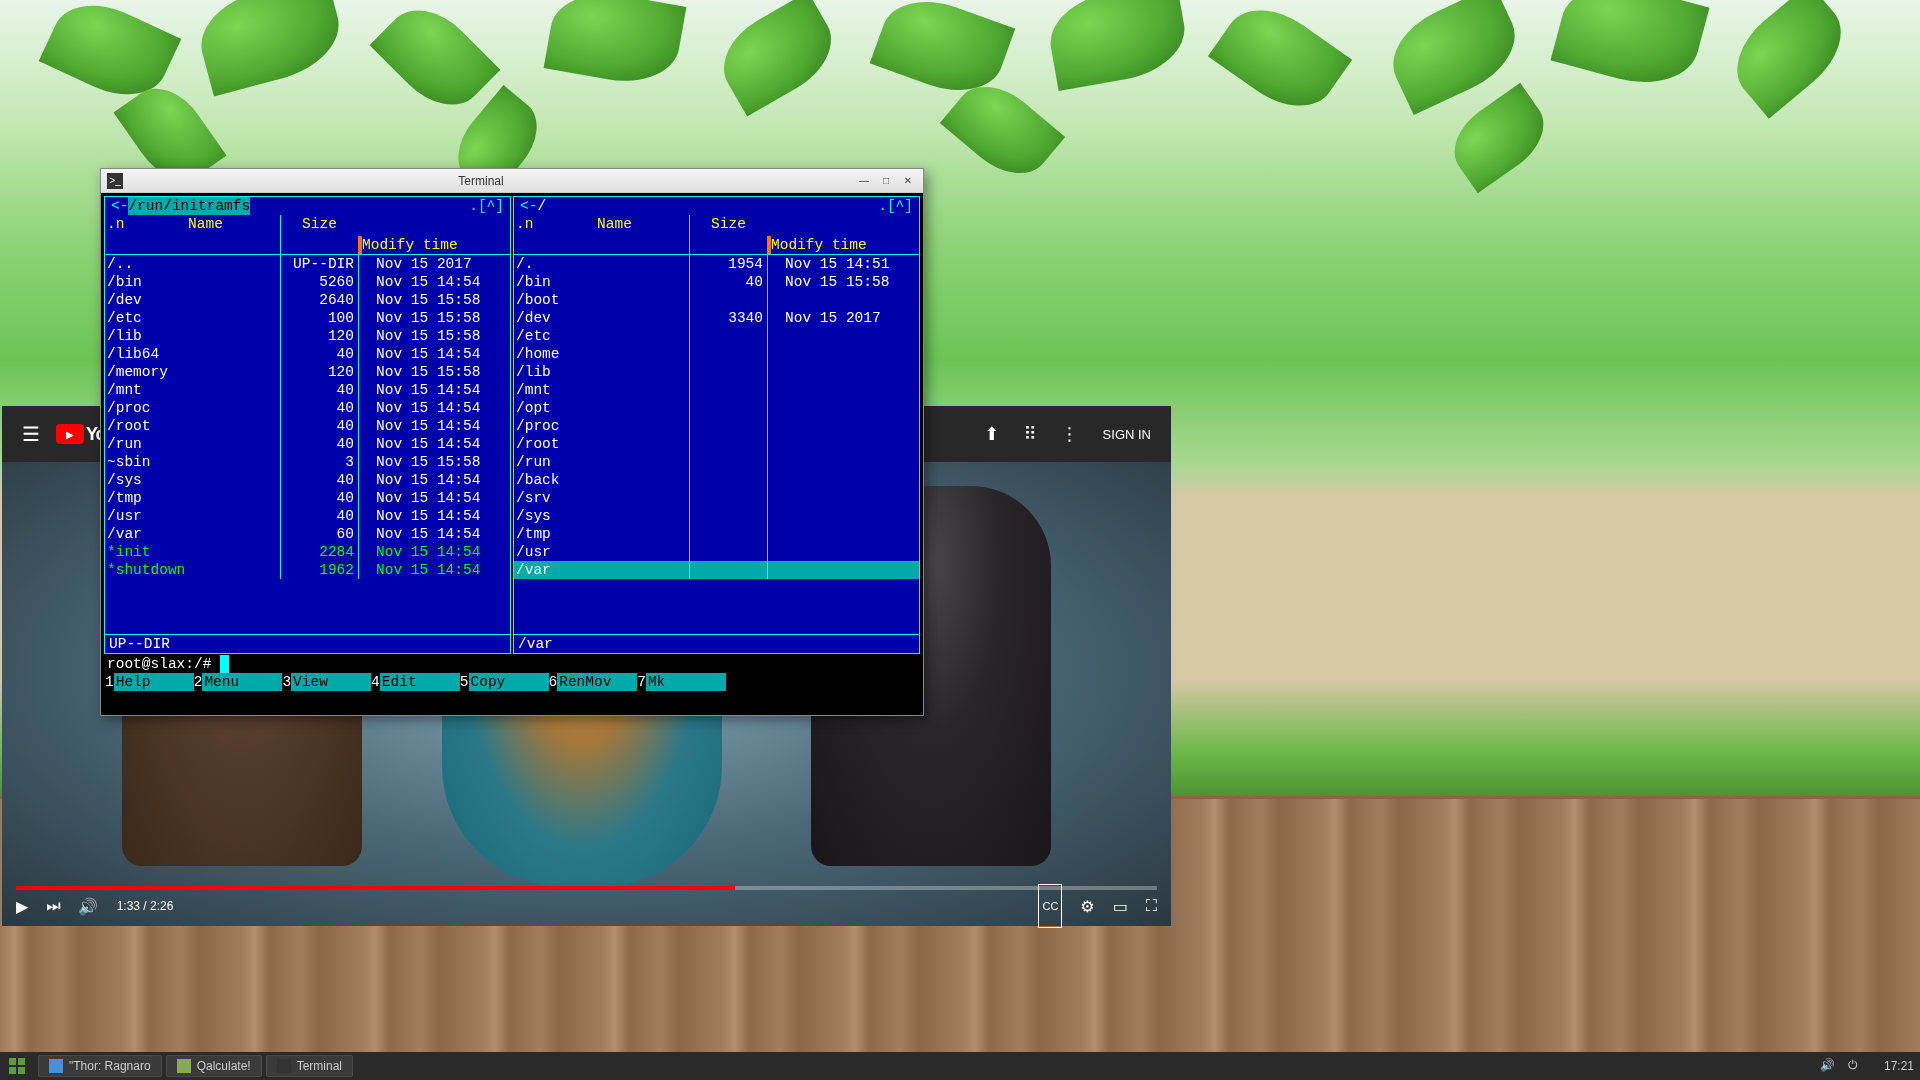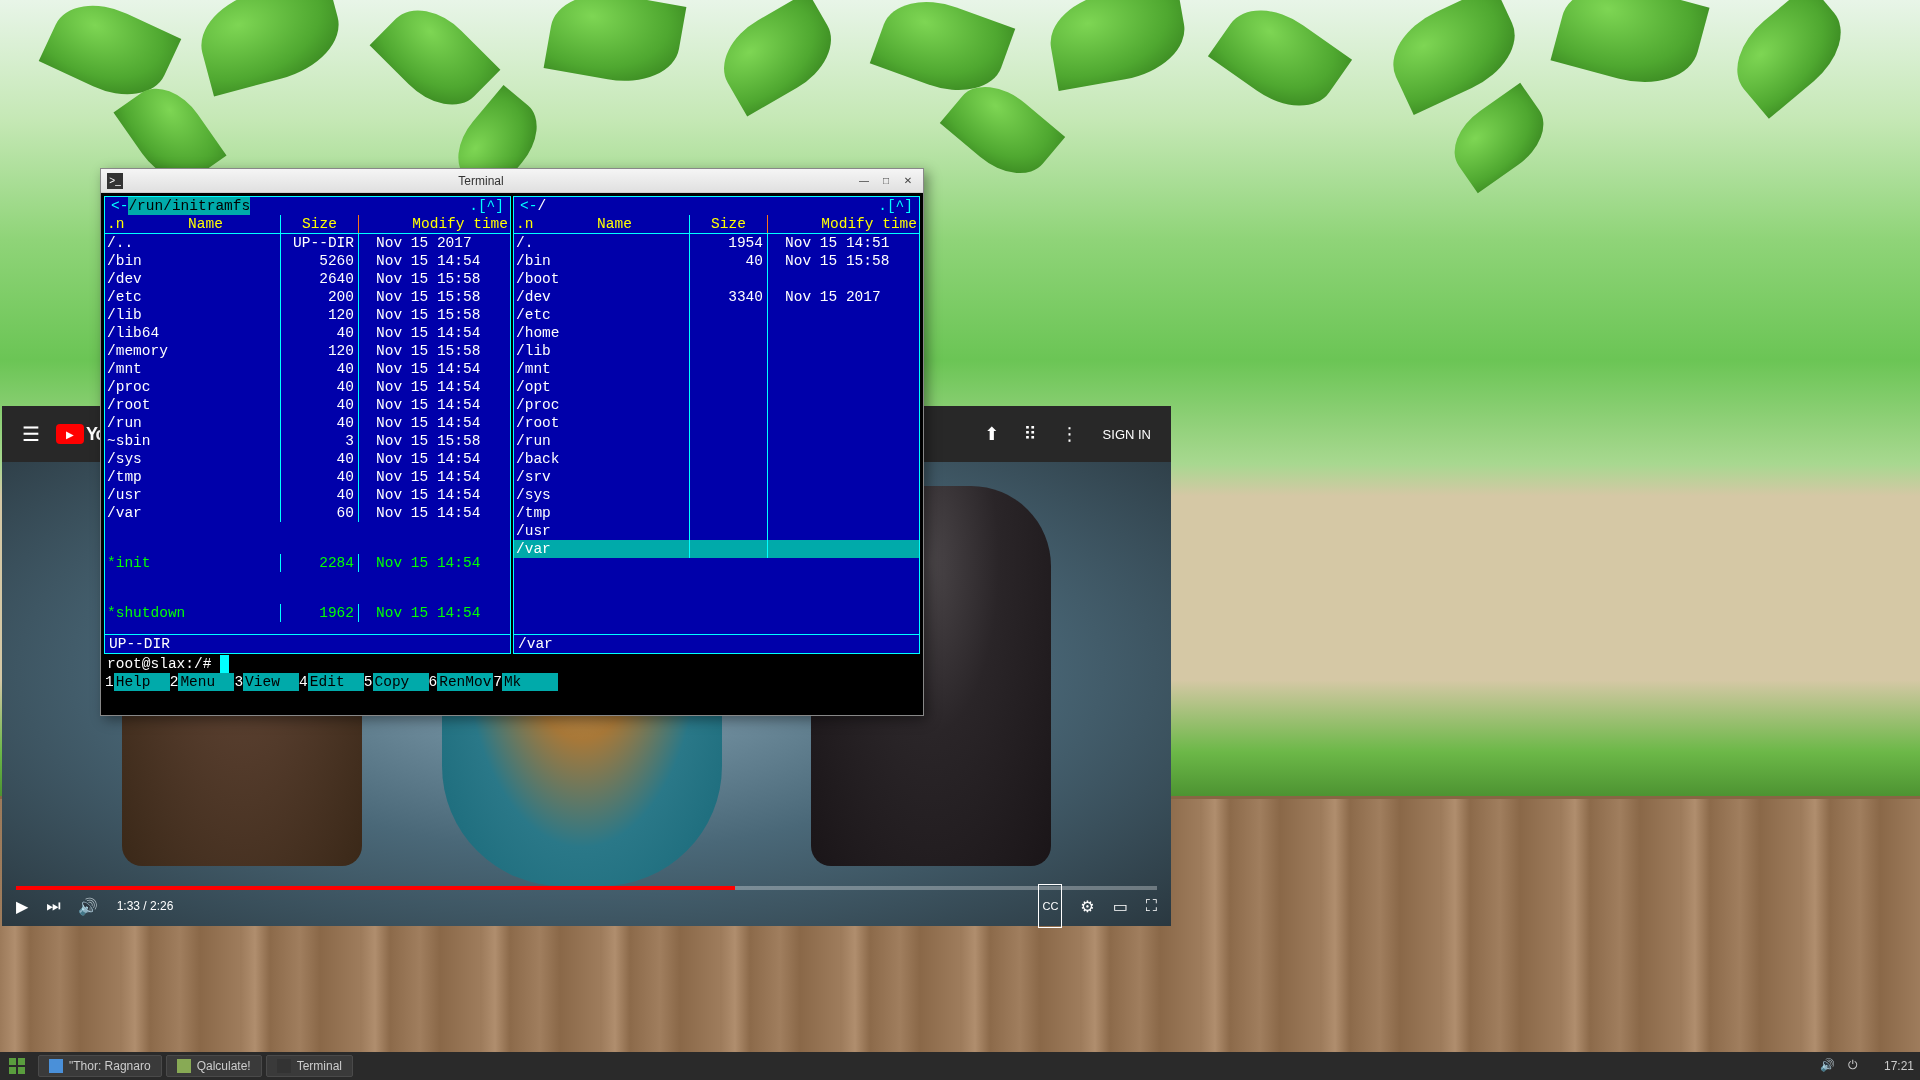--- a/index.html
+++ b/index.html
@@ -31,37 +31,37 @@
 .win-btns { display: flex; gap: 4px; }
 .win-btn { width: 18px; height: 14px; font-size: 10px; display: flex; align-items: center; justify-content: center; cursor: pointer; color: #444; }
 .terminal-body { background: #000; color: #0ff; font-family: 'Courier New', monospace; font-size: 14.5px; line-height: 18px; height: calc(100% - 24px); padding: 2px; position: relative; }
 .mc { display: flex; height: calc(100% - 58px); }
 .panel { flex: 1; background: #0000aa; border: 1px solid #0ff; margin: 1px; display: flex; flex-direction: column; }
 .panel-path { color: #fff; background: #0000aa; padding: 0 6px; display: flex; }
 .panel-path .arrow { color: #0ff; }
 .panel-header { display: flex; color: #ff0; border-bottom: 1px solid #0ff; padding: 0 2px; }
 .col-name { flex: 1; text-align: center; }
 .col-size { width: 78px; text-align: center; border-left: 1px solid #0ff; }
-.col-time { width: 150px; text-align: right; border-left: 1px solid #f97316; }
+.col-time { width: 150px; text-align: left; border-left: 4px solid #f97316; margin-top: 21px; }
 .file-list { flex: 1; overflow: hidden; }
 .file-row { display: flex; padding: 0 2px; }
 .file-row.sel { background: #00aaaa; color: #000; }
 .file-row .fn { flex: 1; color: #fff; white-space: pre; }
 .file-row .sz { width: 78px; text-align: right; color: #fff; border-left: 1px solid #0ff; padding-right: 4px; }
 .file-row .tm { width: 150px; color: #fff; border-left: 1px solid #0ff; padding-left: 17px; white-space: nowrap; }
-.file-row.exec .fn, .file-row.exec .sz, .file-row.exec .tm { color: #0f0; margin-top: 32px; }
+.file-row.exec .fn, .file-row.exec .sz, .file-row.exec .tm { color: #0f0; }
 .panel-footer { border-top: 1px solid #0ff; padding: 0 4px; color: #fff; }
 .disk-info { text-align: center; color: #0ff; padding: 0; font-size: 14px; }
 .hint { color: #fff; padding: 0 4px; }
 .prompt { color: #fff; padding: 0 4px; }
 .prompt .cursor { background: #0ff; color: #0ff; display: inline-block; width: 9px; }
 .fkeys { display: flex; background: #000; padding: 0 2px; }
 .fkey { display: flex; }
 .fkey .num { color: #fff; }
-.fkey .lbl { background: #00aaaa; color: #000; padding: 0 2px; width: 56px; }
+.fkey .lbl { background: #00aaaa; color: #000; padding: 0 2px; width: 80px; }
 
 
 .calc-win { left: 182px; top: 706px; width: 485px; height: 310px; background: #fff; z-index: 5; border: 1px solid #ccc; box-shadow: 2px 2px 8px rgba(0,0,0,0.3); }
 .calc-tabs { display: flex; gap: 18px; padding: 6px 12px; font-size: 13px; color: #333; border-bottom: 1px solid #eee; }
 .calc-tab { display: flex; align-items: center; gap: 4px; cursor: pointer; }
 .calc-row1 { display: flex; gap: 8px; padding: 10px 12px; align-items: center; }
 .calc-btn-wide { padding: 8px 16px; border: 1px solid #ccc; background: #fff; font-size: 13px; cursor: pointer; border-radius: 2px; }
 .calc-select { padding: 8px 30px 8px 10px; border: 1px solid #ccc; font-size: 13px; background: #fff; }
 .calc-grid { display: grid; grid-template-columns: repeat(3, 52px) 16px repeat(5, 52px); grid-auto-rows: 40px; gap: 4px; padding: 0 12px; }
 .calc-key { border: 1px solid #ddd; background: #fff; display: flex; align-items: center; justify-content: center; font-size: 13px; cursor: pointer; }
@@ -171,21 +171,21 @@
               <span class="sz">5260</span>
               <span class="tm">Nov 15 14:54</span>
             </div>
             <div class="file-row">
               <span class="fn">/dev</span>
               <span class="sz">2640</span>
               <span class="tm">Nov 15 15:58</span>
             </div>
             <div class="file-row">
               <span class="fn">/etc</span>
-              <span class="sz">200</span>
+              <span class="sz">100</span>
               <span class="tm">Nov 15 15:58</span>
             </div>
             <div class="file-row">
               <span class="fn">/lib</span>
               <span class="sz">120</span>
               <span class="tm">Nov 15 15:58</span>
             </div>
             <div class="file-row">
               <span class="fn">/lib64</span>
               <span class="sz">40</span>

